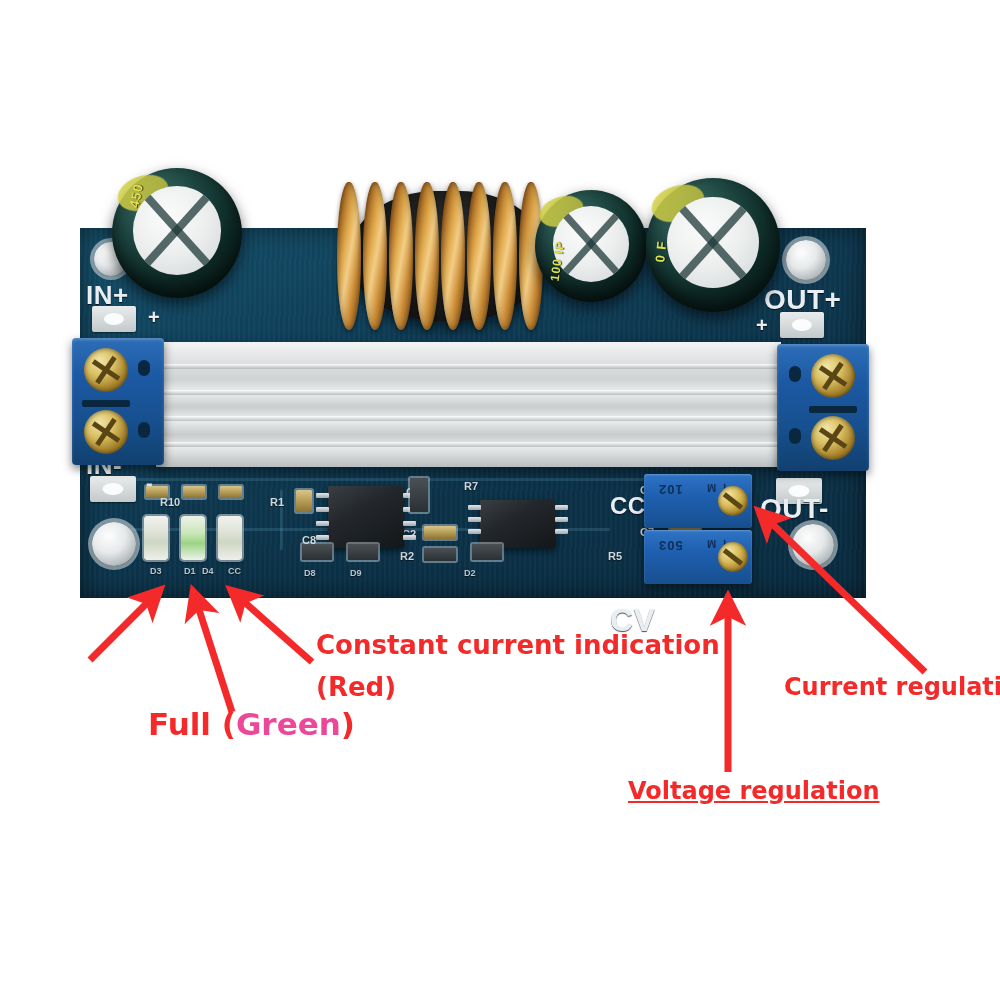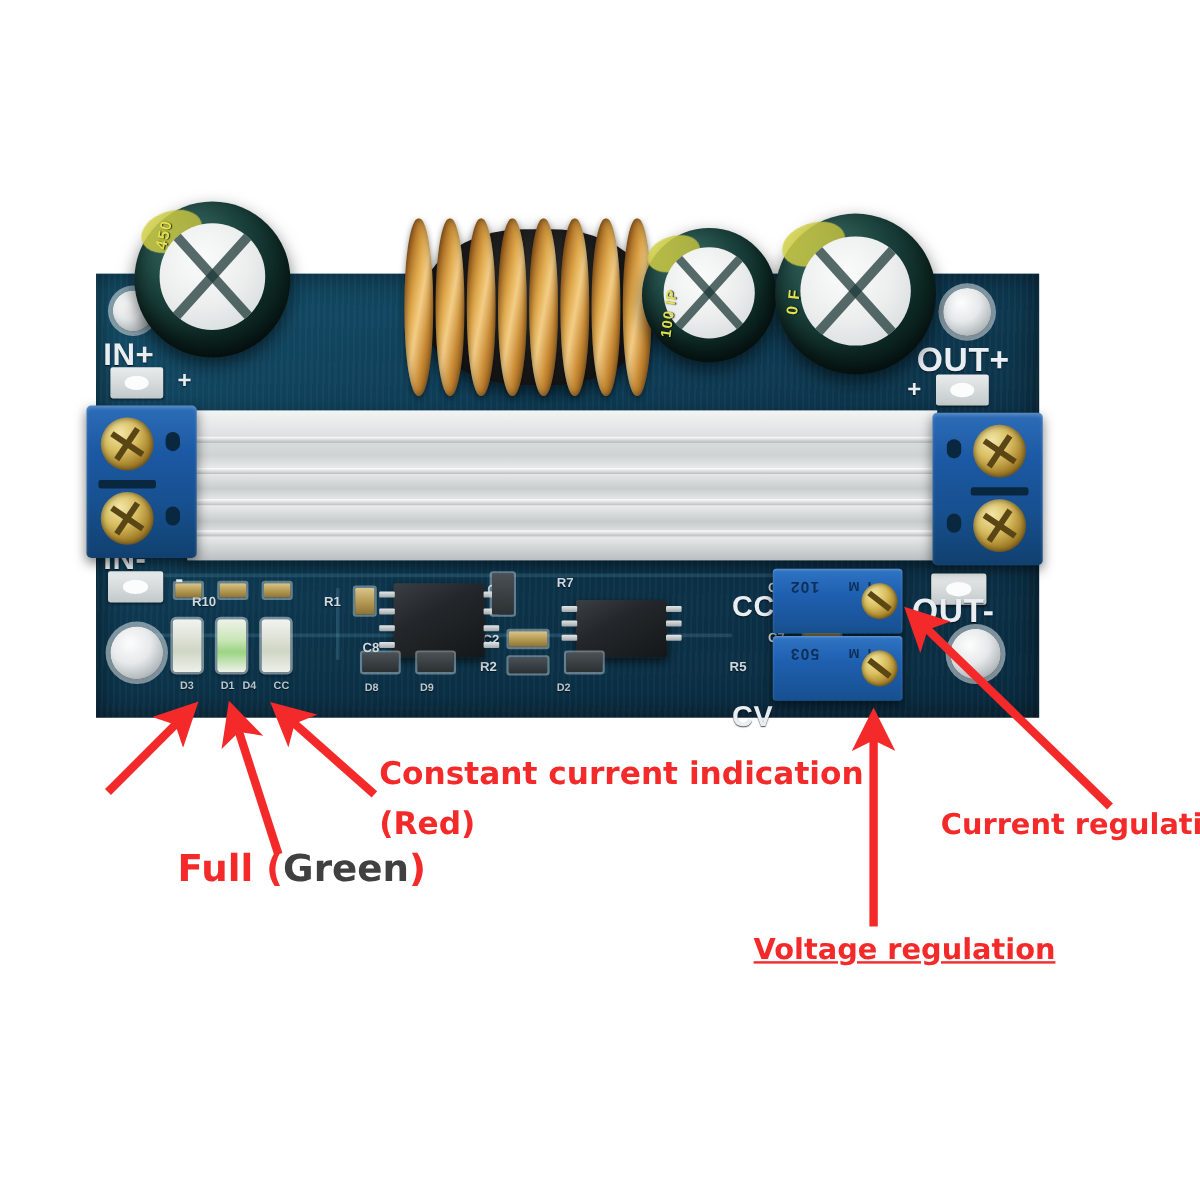--- a/index.html
+++ b/index.html
@@ -113,21 +113,21 @@
       box-shadow:0 0 0 2px rgba(205,218,226,.45);}
   .smdb{position:absolute;border-radius:1px;
       background:linear-gradient(180deg,#4a5054 0%,#2b3033 100%);
       box-shadow:0 0 0 2px rgba(205,218,226,.45);}
   .trace{position:absolute;background:rgba(120,190,215,.18);border-radius:1px;}
 
   
   .ann{position:absolute;white-space:nowrap;font-weight:bold;
        font-family:"DejaVu Sans",sans-serif;color:#f42a2a;}
   .ann .b{color:#2222ee;}
-  .ann .g{color:#404040;}
+  .ann .g{color:#ec4899;}
   svg.arrows{position:absolute;left:0;top:0;width:1000px;height:1000px;overflow:visible;}
 </style>
 </head>
 <body>
 
 <div id="stage">
 
   <div class="pcb">
 
     <div class="trace" style="left:30px;top:250px;width:600px;height:3px;"></div>
@@ -147,21 +147,21 @@
     <div class="silk" style="left:6px;top:52px;font-size:26px;">IN+</div>
     <div class="silk" style="left:6px;top:222px;font-size:26px;">IN-</div>
     <div class="silk" style="left:684px;top:56px;font-size:28px;">OUT+</div>
     <div class="silk" style="left:680px;top:228px;font-size:28px;margin-top:37px;">OUT-</div>
     <div class="silk" style="left:68px;top:78px;font-size:20px;">+</div>
     <div class="silk" style="left:66px;top:244px;font-size:20px;">-</div>
     <div class="silk" style="left:676px;top:86px;font-size:20px;">+</div>
     <div class="silk" style="left:660px;top:250px;font-size:20px;">-</div>
 
     <div class="silk" style="left:530px;top:264px;font-size:24px;">CC</div>
-    <div class="silk" style="left:530px;top:318px;font-size:24px;margin-top:38px;">CV</div>
+    <div class="silk" style="left:530px;top:336px;font-size:32px;margin-top:38px;">CV</div>
 
     <div class="silk-sm" style="left:80px;top:268px;">R10</div>
     <div class="silk-sm" style="left:190px;top:268px;text-align:right;">R1</div>
     <div class="silk-sm" style="left:222px;top:306px;">C8</div>
     <div class="silk-sm" style="left:326px;top:258px;">C1</div>
     <div class="silk-sm" style="left:384px;top:252px;">R7</div>
     <div class="silk-sm" style="left:322px;top:300px;">C2</div>
     <div class="silk-sm" style="left:320px;top:322px;">R2</div>
     <div class="silk-sm" style="left:560px;top:256px;">C5</div>
     <div class="silk-sm" style="left:560px;top:298px;">C7</div>

